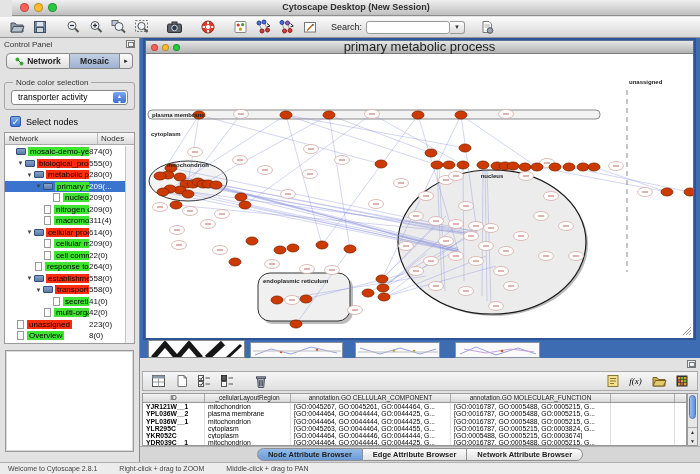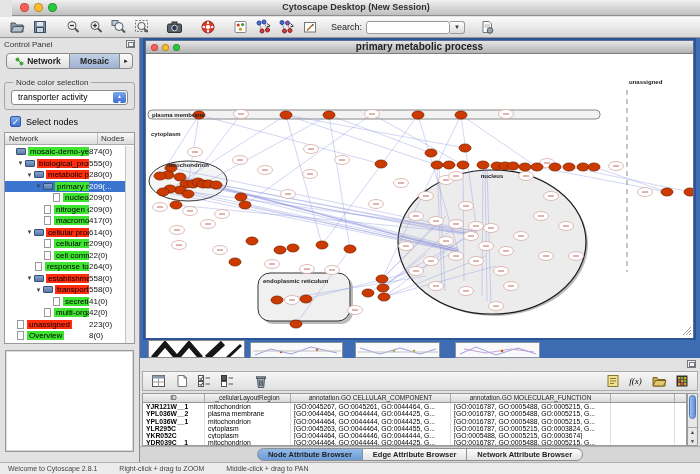--- a/index.html
+++ b/index.html
@@ -63,21 +63,21 @@
     border:1px solid #9a9a9a;box-shadow:inset 0 0 0 1px #dadada;}
   
   .rside{position:absolute;top:38px;left:140px;right:0;height:424px;}
   .mdi{position:absolute;top:0;left:0;right:0;height:320px;background:#3e6cb3;}
   .netwin{position:absolute;left:5px;top:2px;width:549px;height:298px;background:#fff;
     border:1px solid #5a6f92;box-shadow:0 0 0 2px rgba(25,55,115,.45);}
   .net-titlebar{position:absolute;top:0;left:0;right:0;height:13px;
     background:linear-gradient(#e6e6e6,#b2b2b2);border-bottom:1px solid #7d7d7d;}
   .net-titlebar .lights{left:5px;top:3px;gap:4px;}
   .net-titlebar .light{width:7px;height:7px;}
-  .net-title{font-size:10px;font-weight:bold;color:#222;text-align:center;line-height:12px;}
+  .net-title{font-size:13px;font-weight:normal;color:#222;text-align:center;line-height:12px;}
   .netcanvas{position:absolute;top:13px;left:0;}
   .grip{position:absolute;right:1px;bottom:1px;}
   .mdi-strip{position:absolute;left:0;right:0;top:302px;height:18px;}
   .logo-box{position:absolute;left:8px;top:0;width:97px;height:18px;background:#fdfdfd;border:1px solid #8a8a8a;overflow:hidden;}
   .thumb{position:absolute;top:2px;height:16px;background:#fafafa;border:1px solid #88919e;overflow:hidden;}
   
   .dpanel{position:absolute;top:320px;left:0;right:0;height:104px;background:#e2e2e2;}
   .dp-toolbar{position:absolute;top:13px;left:2px;right:2px;height:20px;border:1px solid #ababab;
     background:linear-gradient(#f6f6f6,#e0e0e0);display:flex;align-items:center;padding:0 4px;}
   .dp-sp{flex:1;}
@@ -303,21 +303,21 @@
           <div class="trow" style="padding-left: 29px;">
             <span class="tarrow"></span>
             <span class="tfile"></span>
             <span class="tlabel green">nitrogen compo</span>
             <span class="tcount">209(0)</span>
           </div>
           <div class="trow" style="padding-left: 29px;">
             <span class="tarrow"></span>
             <span class="tfile"></span>
             <span class="tlabel green">macromolecule</span>
-            <span class="tcount">417(0)</span>
+            <span class="tcount">311(4)</span>
           </div>
           <div class="trow" style="padding-left: 20px;">
             <span class="tarrow">▼</span>
             <span class="tfolder"></span>
             <span class="tlabel red">cellular process</span>
             <span class="tcount">614(0)</span>
           </div>
           <div class="trow" style="padding-left: 29px;">
             <span class="tarrow"></span>
             <span class="tfile"></span>

